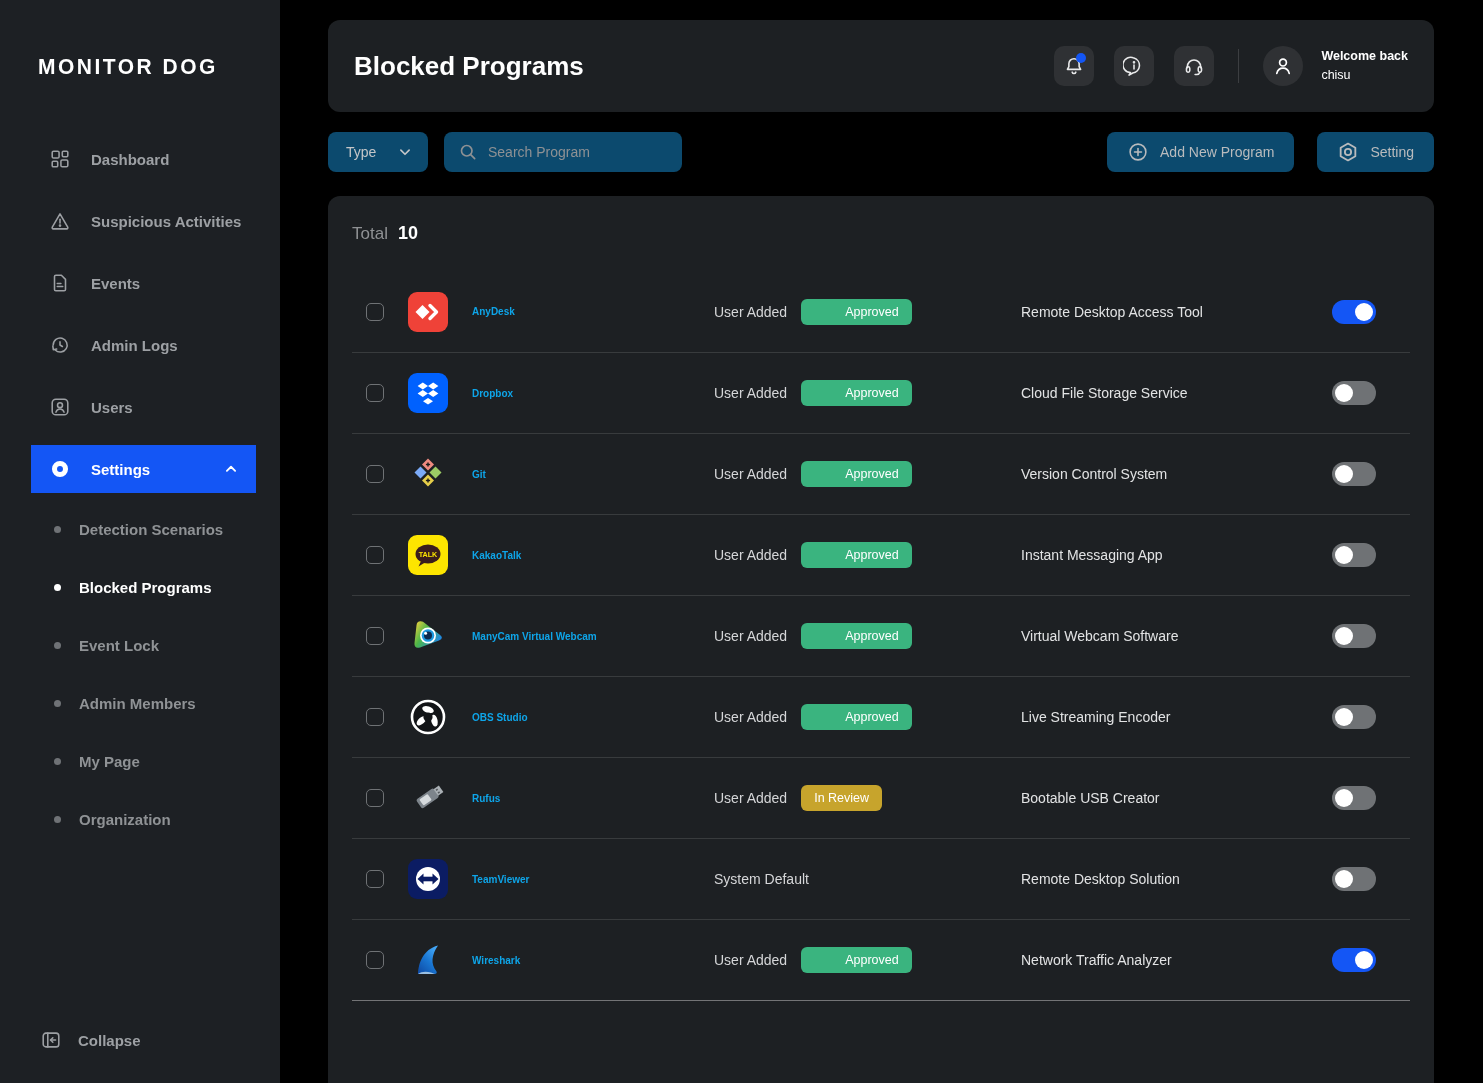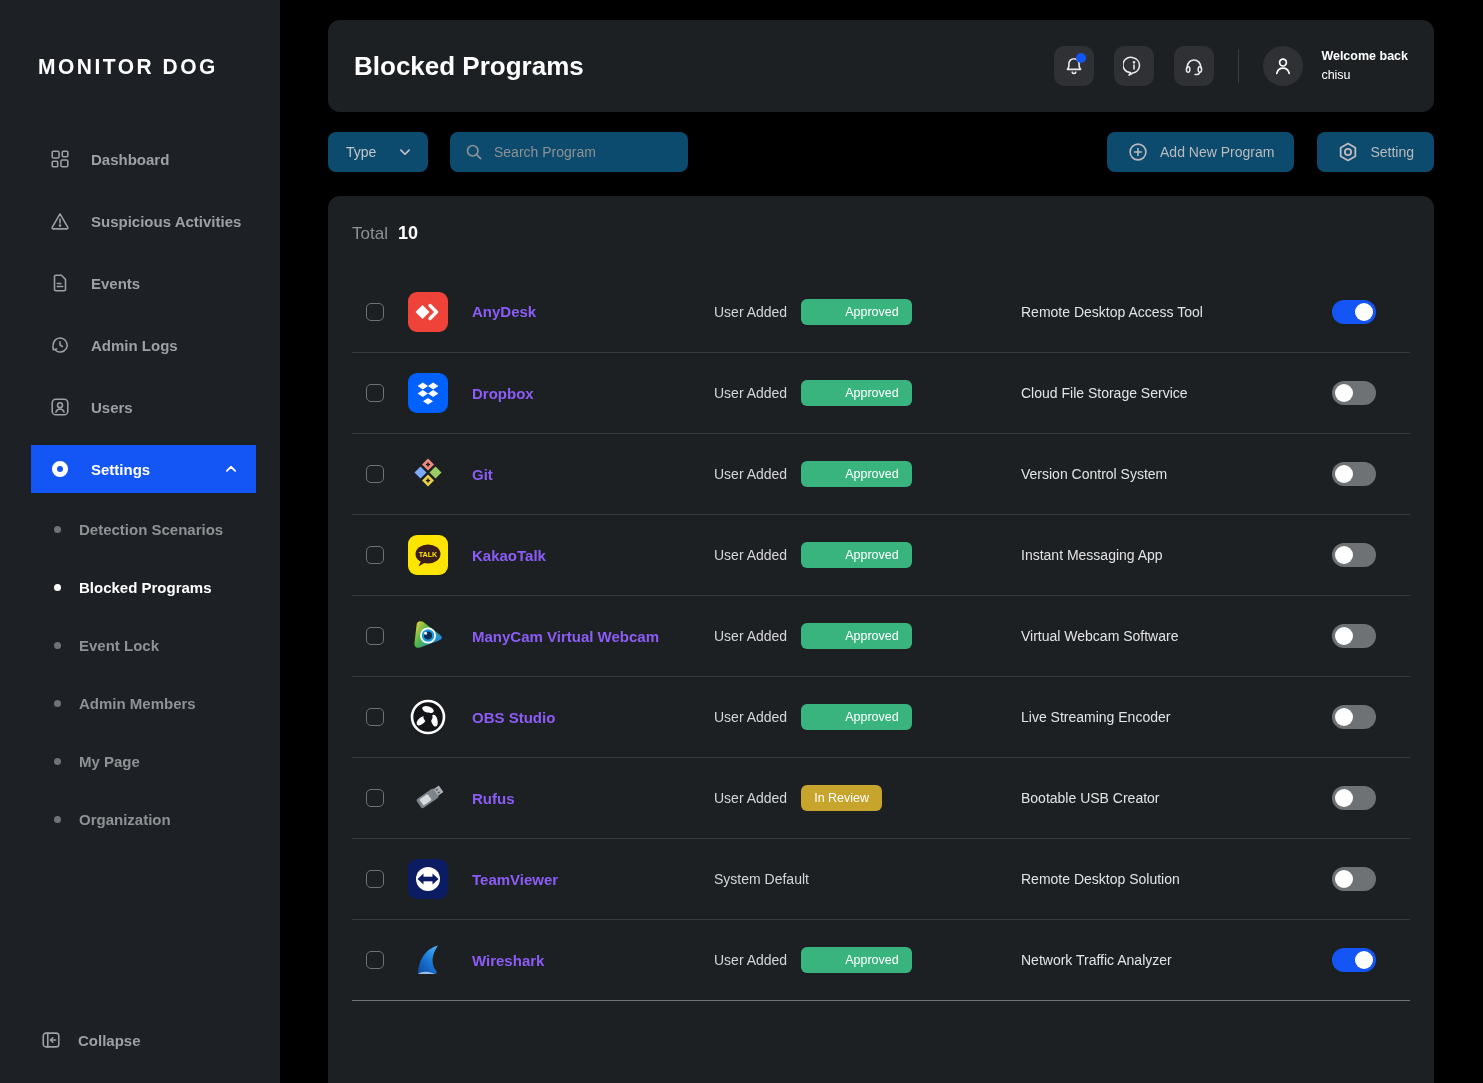--- a/index.html
+++ b/index.html
@@ -42,21 +42,21 @@
   .v-div { width:1px; height:34px; background:#3c3e41; margin:0 24px; }
   .avatar { width:40px; height:40px; border-radius:50%; background:#2f3134; display:flex;
     align-items:center; justify-content:center; color:#fff; cursor:pointer; }
   .welcome { margin-left:18px; color:#fff; font-size:12.5px; line-height:1.55; }
   .welcome .l1 { font-weight:700; }
 
   .toolbar { display:flex; align-items:center; margin-top:20px; height:40px; }
   .tool-btn { height:40px; border-radius:8px; background:#0c4a6e; color:#c4c6c8; font-size:14px;
     display:flex; align-items:center; cursor:pointer; }
   .type-btn { width:100px; padding:0 14px 0 18px; justify-content:space-between; }
-  .search-box { width:238px; margin-left:22px; padding:0 14px; gap:10px; color:#8e9194; }
+  .search-box { width:238px; margin-left:16px; padding:0 14px; gap:10px; color:#8e9194; }
   .search-box input { background:transparent; border:none; outline:none; color:#d7d8da;
     font-size:14px; width:160px; font-family:"Liberation Sans",sans-serif; }
   .search-box input::placeholder { color:#8e9194; }
   .spacer { flex:1; }
   .action-btn { padding:0 20px; gap:11px; color:#b9bbbd; }
   .action-btn + .action-btn { margin-left:23px; }
 
   .table-card { margin-top:24px; height:1200px; padding:0 24px; }
   .total-row { display:flex; align-items:baseline; gap:10px; padding:27px 4px 27px 0; }
   .total-label { color:#8f9194; font-size:17px; }
@@ -71,21 +71,21 @@
   .trow { height:81px; border-top:1px solid rgba(255,255,255,0.12); }
   .trow:first-of-type { border-top:none; }
   .tbody { }
   .tbody-end { border-top:1px solid rgba(255,255,255,0.38); height:10px; }
 
   .checkbox { width:18px; height:18px; border:1.5px solid #6f7275; border-radius:5px;
     margin-left:14px; cursor:pointer; background:transparent; }
   .name-cell { display:flex; align-items:center; gap:24px; }
   .app-icon { width:40px; height:40px; flex:none; display:flex; align-items:center;
     justify-content:center; }
-  .prog-name { color:#8b5cf6; font-size:15px; font-weight:700; }
+  .prog-name { color:#0ea5e9; font-size:10px; font-weight:700; }
   .type-cell { display:flex; align-items:center; gap:14px; color:#d5d6d8; font-size:14px; }
   .badge { font-size:12.5px; color:#fff; padding:6px 13px; border-radius:6px; font-weight:400; }
   .badge.approved { background:var(--green);padding-left:44px; }
   .badge.inreview { background:var(--yellow); }
   .desc-cell { color:#e2e3e4; font-size:14px; }
   .toggle { width:44px; height:24px; border-radius:12px; background:#6f7275; position:relative;
     cursor:pointer; margin-left:5px; }
   .toggle .knob { position:absolute; top:3px; left:3px; width:18px; height:18px; border-radius:50%;
     background:#fff; }
   .toggle.on { background:var(--accent); }

